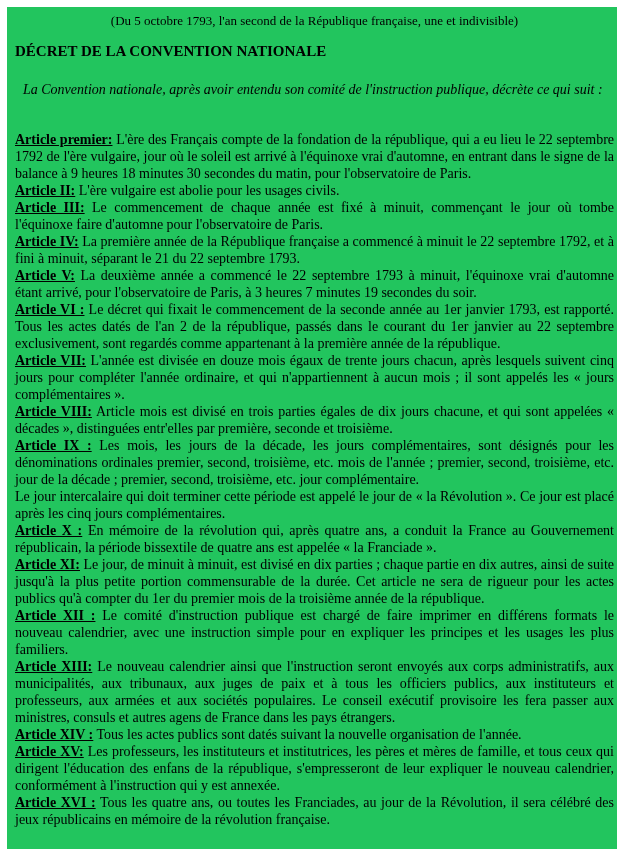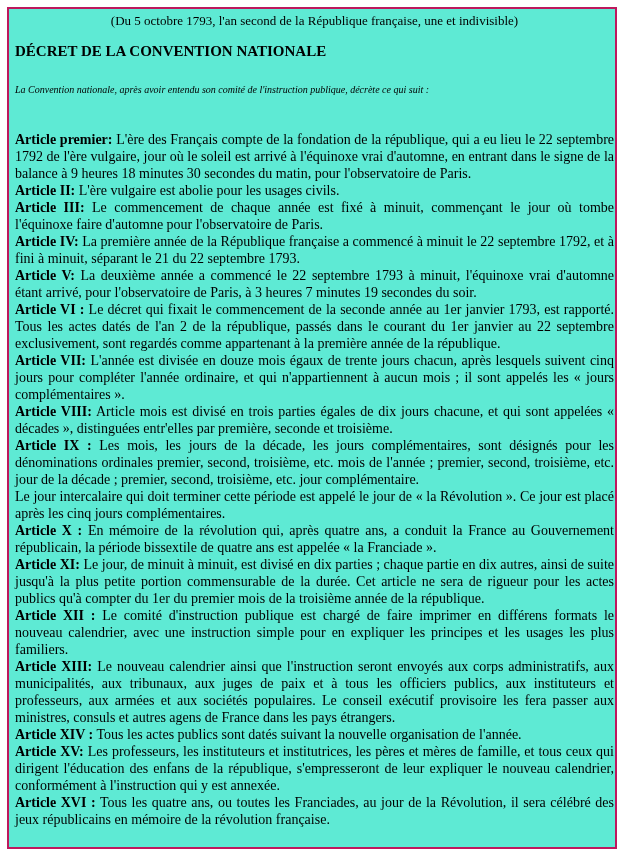--- a/index.html
+++ b/index.html
@@ -11,55 +11,57 @@
     width: 625px;
     height: 855px;
     position: relative;
     overflow: hidden;
     font-family: "Liberation Serif", serif;
     color: #000000;
   }
   .sheet {
     position: absolute;
     top: 7px; left: 7px; right: 8px; bottom: 6px;
-    border: 2px solid #be185d;
+    border: 2px solid #22c55e;
     padding: 3px 1px 3px 6px;
     box-sizing: border-box;
-    background: #5eead4;
+    background: #22c55e;
   }
   .dateline {
     text-align: center;
     font-size: 13px;
     line-height: 17px;
   }
   .title {
     text-align: left;
     font-size: 15px;
     font-weight: bold;
     line-height: 19px;
     margin: 13px 0 0 0;
   }
   .preamble {
     font-style: italic;
-    font-size: 10px;
+    font-size: 14px;
     line-height: 18px;
     margin-top: 20px;
     text-align: justify;
+    margin-left: 8px;
   }
   .articles {
     margin-top: 32px;
   }
   .articles p {
     margin: 0;
     font-size: 14px;
     line-height: 17px;
     text-align: justify;
   }
   .article-label {
     font-weight: bold;
+    text-decoration: underline;
   }
 </style>
 </head>
 <body>
 
 <div class="sheet">
   <div class="dateline">(Du 5 octobre 1793, l'an second de la République française, une et indivisible)</div>
 
   <div class="title">DÉCRET DE LA CONVENTION NATIONALE</div>
 

